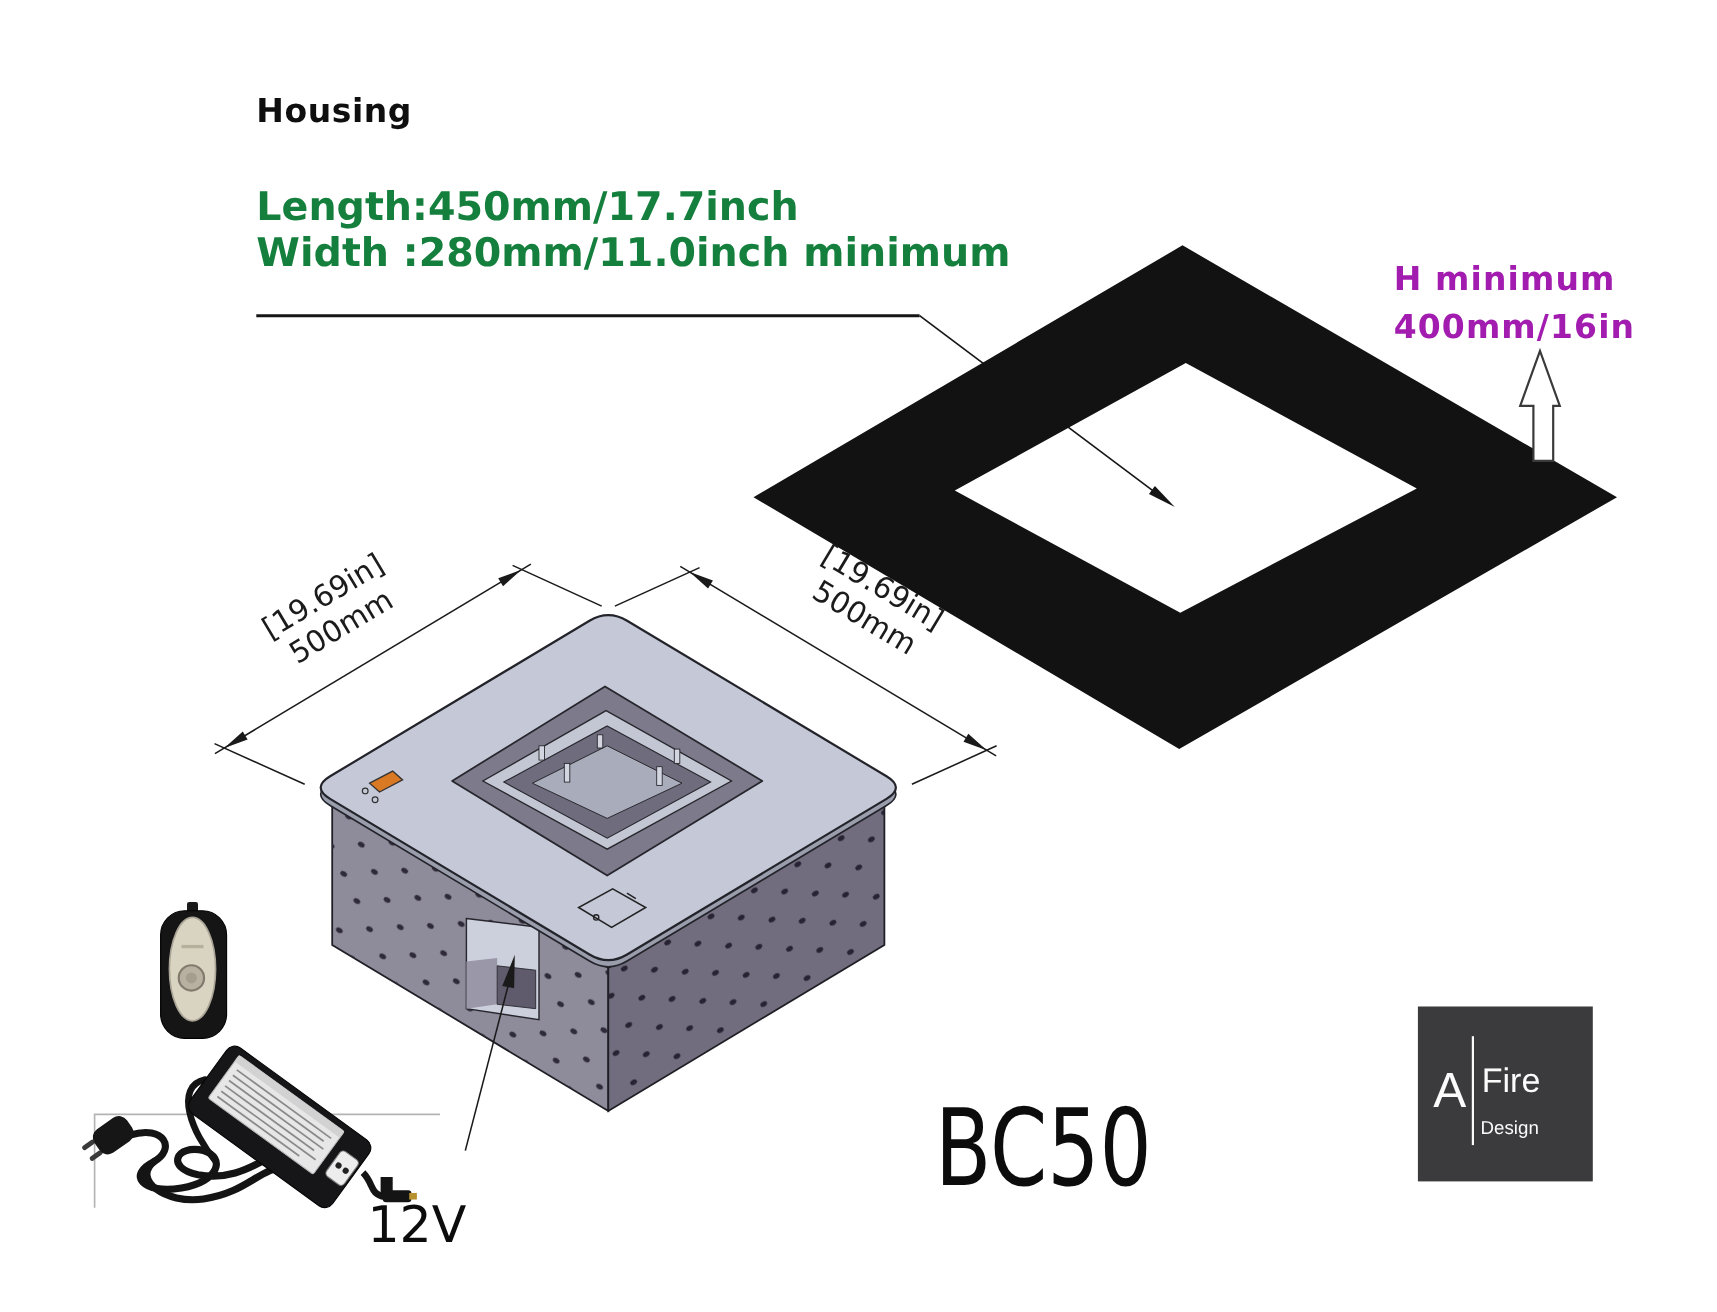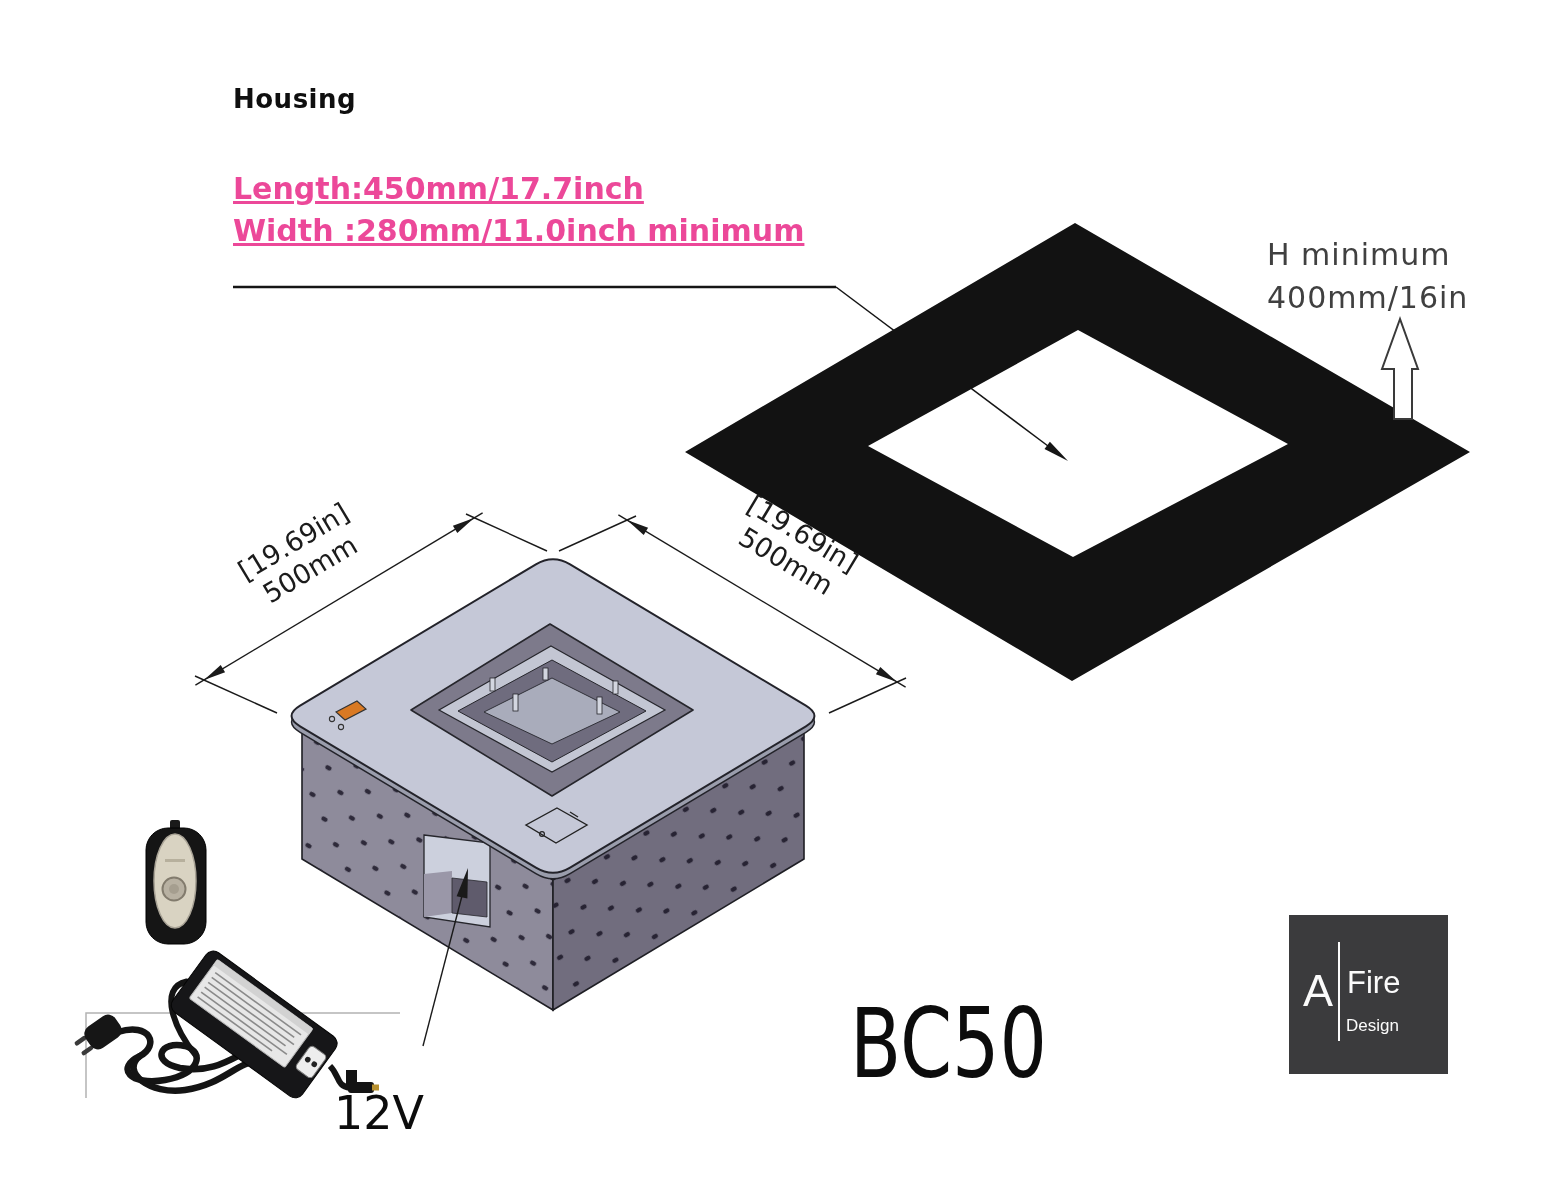--- a/index.html
+++ b/index.html
@@ -1,22 +1,22 @@
 <!DOCTYPE html>
 <html><head>
 <meta charset="utf-8">
 <style>
   html,body{margin:0;padding:0;background:#fff;}
   .canvas{position:relative;width:1561px;height:1193px;background:#ffffff;overflow:hidden;
           font-family:"DejaVu Sans",sans-serif;color:#111;}
   .drawing{position:absolute;left:0;top:0;width:1561px;height:1193px;}
   .abs{position:absolute;}
-  .title{left:233px;top:84px;font-size:26px;font-weight:bold;letter-spacing:.5px;color:#0f0f0f;}
-  .specs{left:233px;top:168px;font-size:30px;font-weight:bold;line-height:42px;color:#ec4899;white-space:nowrap;text-decoration:underline;}
-  .hmin{left:1267px;top:233px;font-size:30px;font-weight:normal;line-height:43px;letter-spacing:1px;color:#404040;white-space:nowrap;}
+  .title{left:233px;top:84px;font-size:30px;font-weight:bold;letter-spacing:.5px;color:#0f0f0f;}
+  .specs{left:233px;top:168px;font-size:36px;font-weight:bold;line-height:42px;color:#15803d;white-space:nowrap;}
+  .hmin{left:1267px;top:233px;font-size:30px;font-weight:bold;line-height:43px;letter-spacing:1px;color:#a21caf;white-space:nowrap;}
   .twelvev{left:334px;top:1086px;font-size:46px;color:#0c0c0c;}
   .model{left:850px;top:987px;font-size:97px;color:#0c0c0c;transform:scaleX(.77);transform-origin:left top;white-space:nowrap;}
   .logo{left:1289px;top:915px;width:159px;height:159px;background:#3b3b3d;font-family:"Liberation Sans",sans-serif;color:#fbfbfb;}
   .logo .a{position:absolute;left:14px;top:50px;font-size:45px;font-weight:400;}
   .logo .bar{position:absolute;left:49px;top:27px;width:2px;height:99px;background:#fbfbfb;}
   .logo .fire{position:absolute;left:58px;top:50px;font-size:31px;font-weight:400;}
   .logo .design{position:absolute;left:57px;top:101px;font-size:17px;font-weight:400;}
   svg text{font-family:"DejaVu Sans",sans-serif;}
 </style>
 </head>

